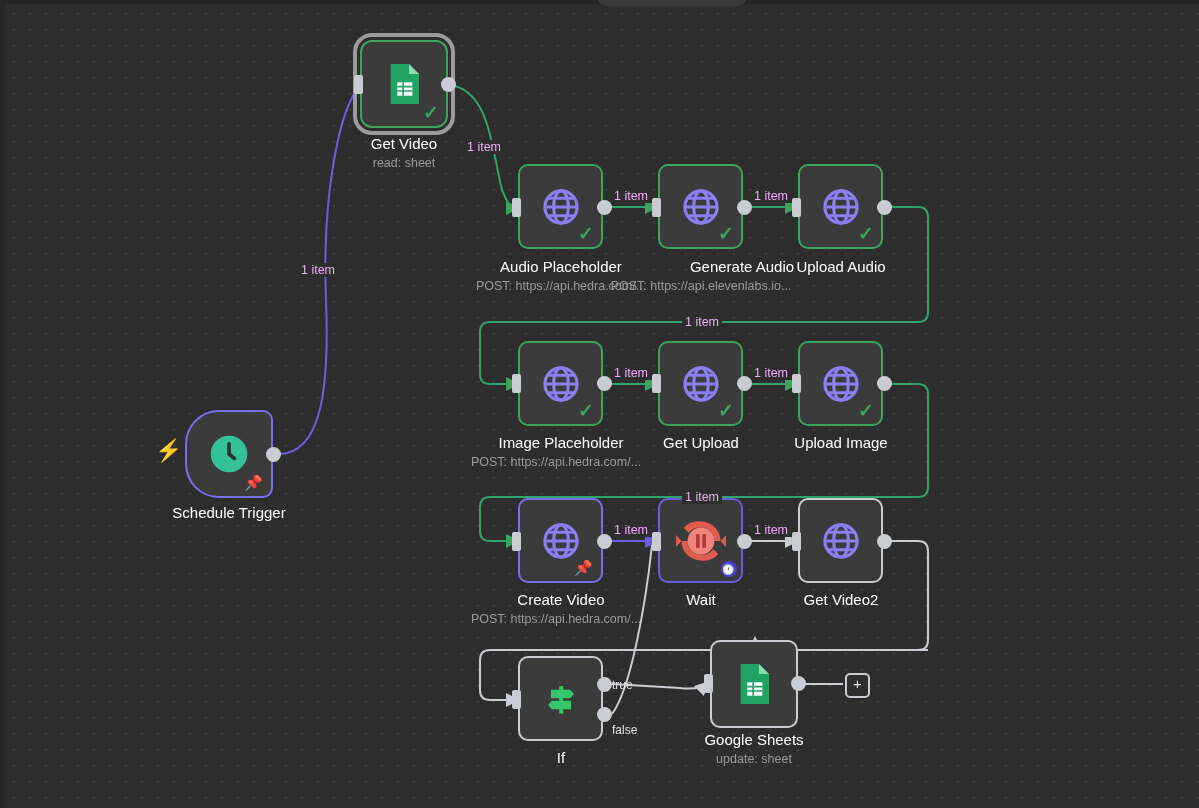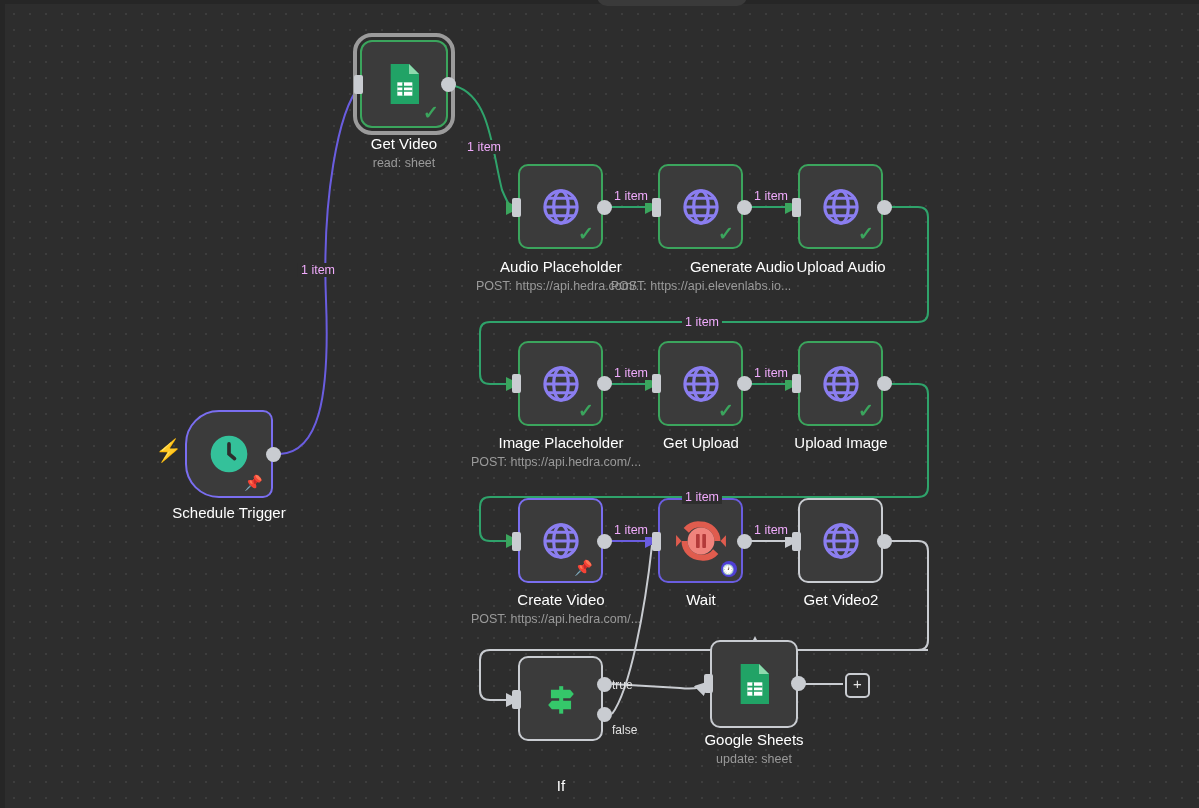--- a/index.html
+++ b/index.html
@@ -303,21 +303,21 @@
       <rect x="11" y="5" width="2.2" height="15" fill="#35c76a"></rect>
       <path d="M6.5 7 H17 L19 9.3 L17 11.6 H6.5 Z" fill="#35c76a"></path>
       <path d="M17.5 13 H7 L5 15.3 L7 17.6 H17.5 Z" fill="#35c76a"></path>
     </svg>
   </div>
   <div class="port-in" style="left:512px; top:690px;"></div>
   <div class="port-out" style="left:597px; top:677px;"></div>
   <div class="port-out" style="left:597px; top:707px;"></div>
   <div class="io-label" style="left:612px; top:678px;">true</div>
   <div class="io-label" style="left:612px; top:723px;">false</div>
-  <div class="label" style="left:561px; top:749px;margin-top:28px;">If</div>
+  <div class="label" style="left:561px; top:749px;">If</div>
 
   <div class="node" style="left:710px; top:640px; width:88px; height:88px;">
     <svg width="40" height="44" viewBox="0 0 24 26">
       <path d="M4 1 H15 L21 7 V25 H4 Z" fill="#21a366"></path>
       <path d="M15 1 L21 7 H15 Z" fill="#8ed9ad"></path>
       <rect x="8" y="12" width="9" height="8" fill="#ffffff"></rect>
       <path d="M8 14.6 H17 M8 17.2 H17 M11.5 12 V20" stroke="#21a366" stroke-width="1"></path>
     </svg>
   </div>
   <div class="port-in" style="left:704px; top:674px;"></div>

